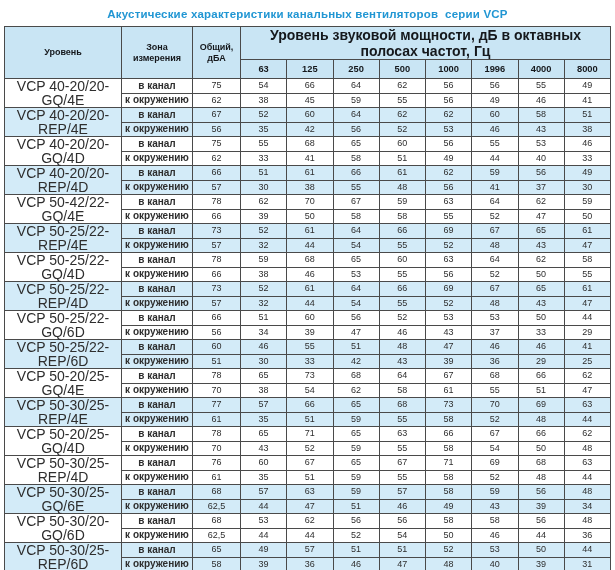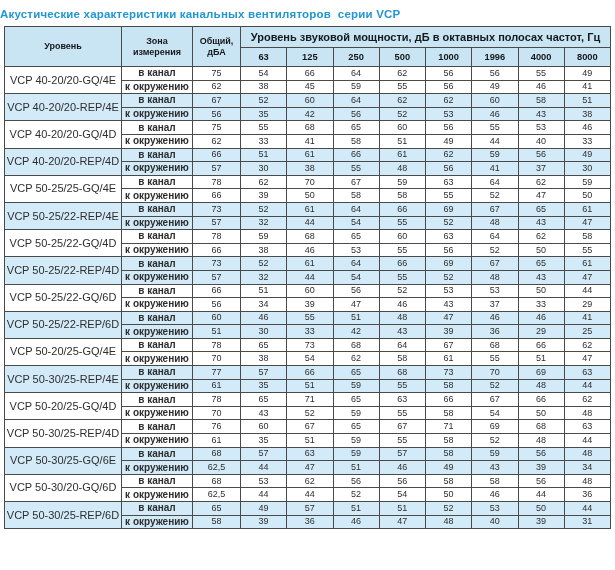--- a/index.html
+++ b/index.html
@@ -12,20 +12,21 @@
   }
   * { box-sizing: border-box; }
   html, body {
     margin: 0; padding: 0;
     width: 615px; height: 570px;
     background: #ffffff;
     font-family: "Liberation Sans", sans-serif;
     overflow: hidden;
   }
   .title {
+    text-align: center;
     padding: 8px 0 6px 0;
     font-size: 11.5px;
     font-weight: 700;
     color: var(--title-color);
     letter-spacing: 0.2px;
     white-space: pre;
   }
   table {
     margin-left: 4px;
     width: 607px;
@@ -41,30 +42,30 @@
   }
   thead th {
     background: var(--header-bg);
     color: #15181c;
     font-weight: 700;
     font-size: 9px;
     line-height: 1.15;
   }
   thead tr.hdr-top { height: 21px; }
   thead tr.hdr-freq { height: 19px; }
-  th.group-hdr { font-size: 11px; }
+  th.group-hdr { font-size: 14px; }
   th.freq { font-size: 9.3px; }
   th.model-hdr, th.zone-hdr, th.total-hdr { font-size: 9px; }
   tbody td {
     font-size: 9px;
     color: var(--text-dark);
     height: 13.6px;
     line-height: 1;
   }
-  td.model-cell { font-size: 11px; }
+  td.model-cell { font-size: 14px; }
   td.zone-cell  { font-size: 10px; font-weight: bold; }
   tbody tr.gstart td { border-top: 1.6px solid var(--border-strong); }
   td.shade { background: var(--shade-bg); }
 </style>
 </head>
 <body>
 
 <div class="title">Акустические характеристики канальных вентиляторов  серии VCP</div>
 
 <table>
@@ -186,21 +187,21 @@
         <td class="band-cell shade">30</td>
         <td class="band-cell shade">38</td>
         <td class="band-cell shade">55</td>
         <td class="band-cell shade">48</td>
         <td class="band-cell shade">56</td>
         <td class="band-cell shade">41</td>
         <td class="band-cell shade">37</td>
         <td class="band-cell shade">30</td>
       </tr>
       <tr class="gstart">
-        <td class="model-cell" rowspan="2">VCP 50-25/25-GQ/4E</td>
+        <td class="model-cell" rowspan="2">VCP 50-42/22-GQ/4E</td>
         <td class="zone-cell">в канал</td>
         <td class="total-cell">78</td>
         <td class="band-cell">62</td>
         <td class="band-cell">70</td>
         <td class="band-cell">67</td>
         <td class="band-cell">59</td>
         <td class="band-cell">63</td>
         <td class="band-cell">64</td>
         <td class="band-cell">62</td>
         <td class="band-cell">59</td>

